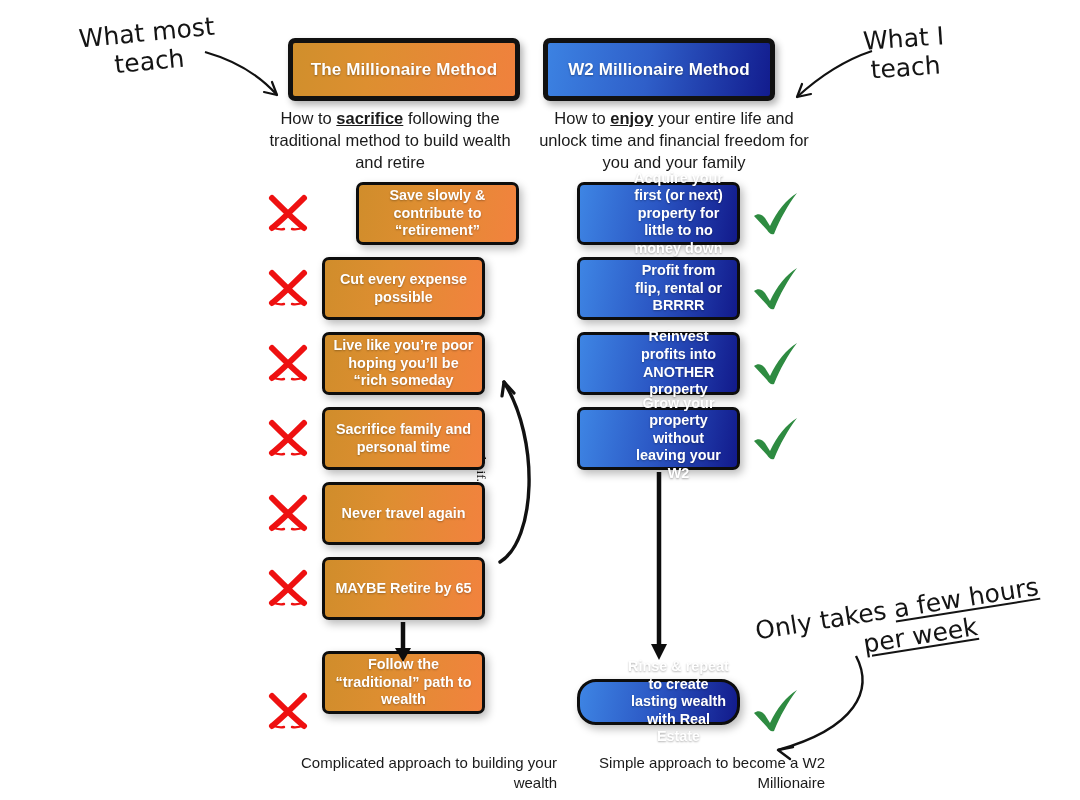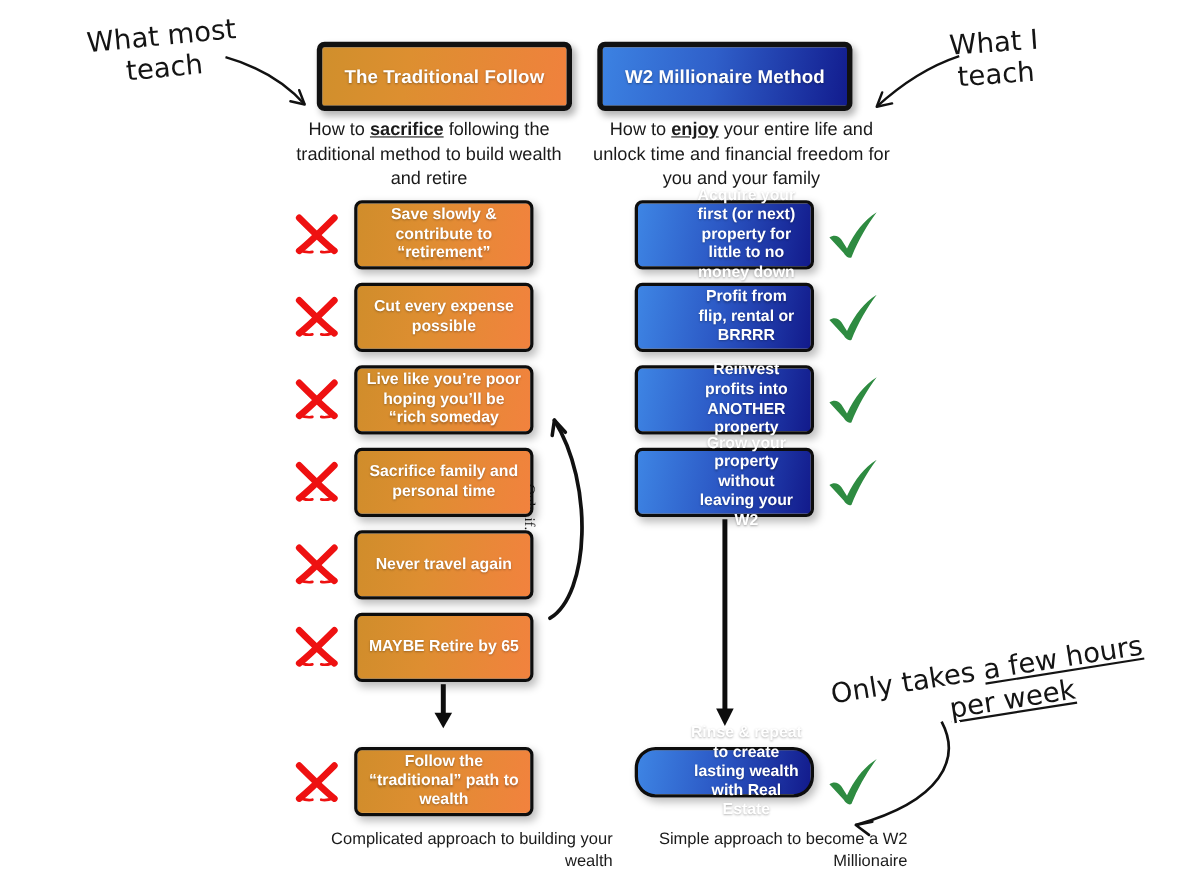--- a/index.html
+++ b/index.html
@@ -131,34 +131,34 @@
     <div>teach</div>
   </div>
 
   <div class="note note-hours">
     <div><span>Only takes </span><u>a few hours</u></div>
     <div style="text-align:center;padding-left:38px;"><u>per week</u></div>
   </div>
 
   <div class="note note-onlyif">Only if...</div>
 
-  <div class="hdr hdr-orange">The Traditional Follow</div>
+  <div class="hdr hdr-orange">The Millionaire Method</div>
   <div class="hdr hdr-blue">W2 Millionaire Method</div>
 
   <div class="subdesc sub-left"><span>How to </span><b>sacrifice</b><span> following the traditional method to build wealth and retire</span></div>
 
   <div class="subdesc sub-right"><span>How to </span><b>enjoy</b><span> your entire life and unlock time and financial freedom for you and your family</span></div>
 
-  <div class="box box-orange col-left" style="top:182px;height:63px;">Save slowly &amp; contribute to “retirement”</div>
+  <div class="box box-orange col-left" style="top:182px;height:63px;margin-left:34px;">Save slowly &amp; contribute to “retirement”</div>
   <div class="box box-orange col-left" style="top:257px;height:63px;">Cut every expense possible</div>
   <div class="box box-orange col-left" style="top:332px;height:63px;">Live like you’re poor hoping you’ll be “rich someday</div>
   <div class="box box-orange col-left" style="top:407px;height:63px;text-align:center;">Sacrifice family and personal time</div>
   <div class="box box-orange col-left" style="top:482px;height:63px;">Never travel again</div>
   <div class="box box-orange col-left" style="top:557px;height:63px;">MAYBE Retire by 65</div>
-  <div class="box box-orange col-left" style="top:679px;height:63px;">Follow the “traditional” path to wealth</div>
+  <div class="box box-orange col-left" style="top:651px;height:63px;">Follow the “traditional” path to wealth</div>
 
   <div class="box box-blue col-right" style="top:182px;height:63px;">Acquire your first (or next) property for little to no money down</div>
   <div class="box box-blue col-right" style="top:257px;height:63px;">Profit from flip, rental or BRRRR</div>
   <div class="box box-blue col-right" style="top:332px;height:63px;">Reinvest profits into ANOTHER property</div>
   <div class="box box-blue col-right" style="top:407px;height:63px;">Grow your property without leaving your W2</div>
   <div class="box box-blue col-right" style="top:679px;height:46px;border-radius:19px;">Rinse &amp; repeat to create lasting wealth with Real Estate</div>
 
   <div class="caption cap-left">Complicated approach to building your wealth</div>
   <div class="caption cap-right">Simple approach to become a W2 Millionaire</div>
 

